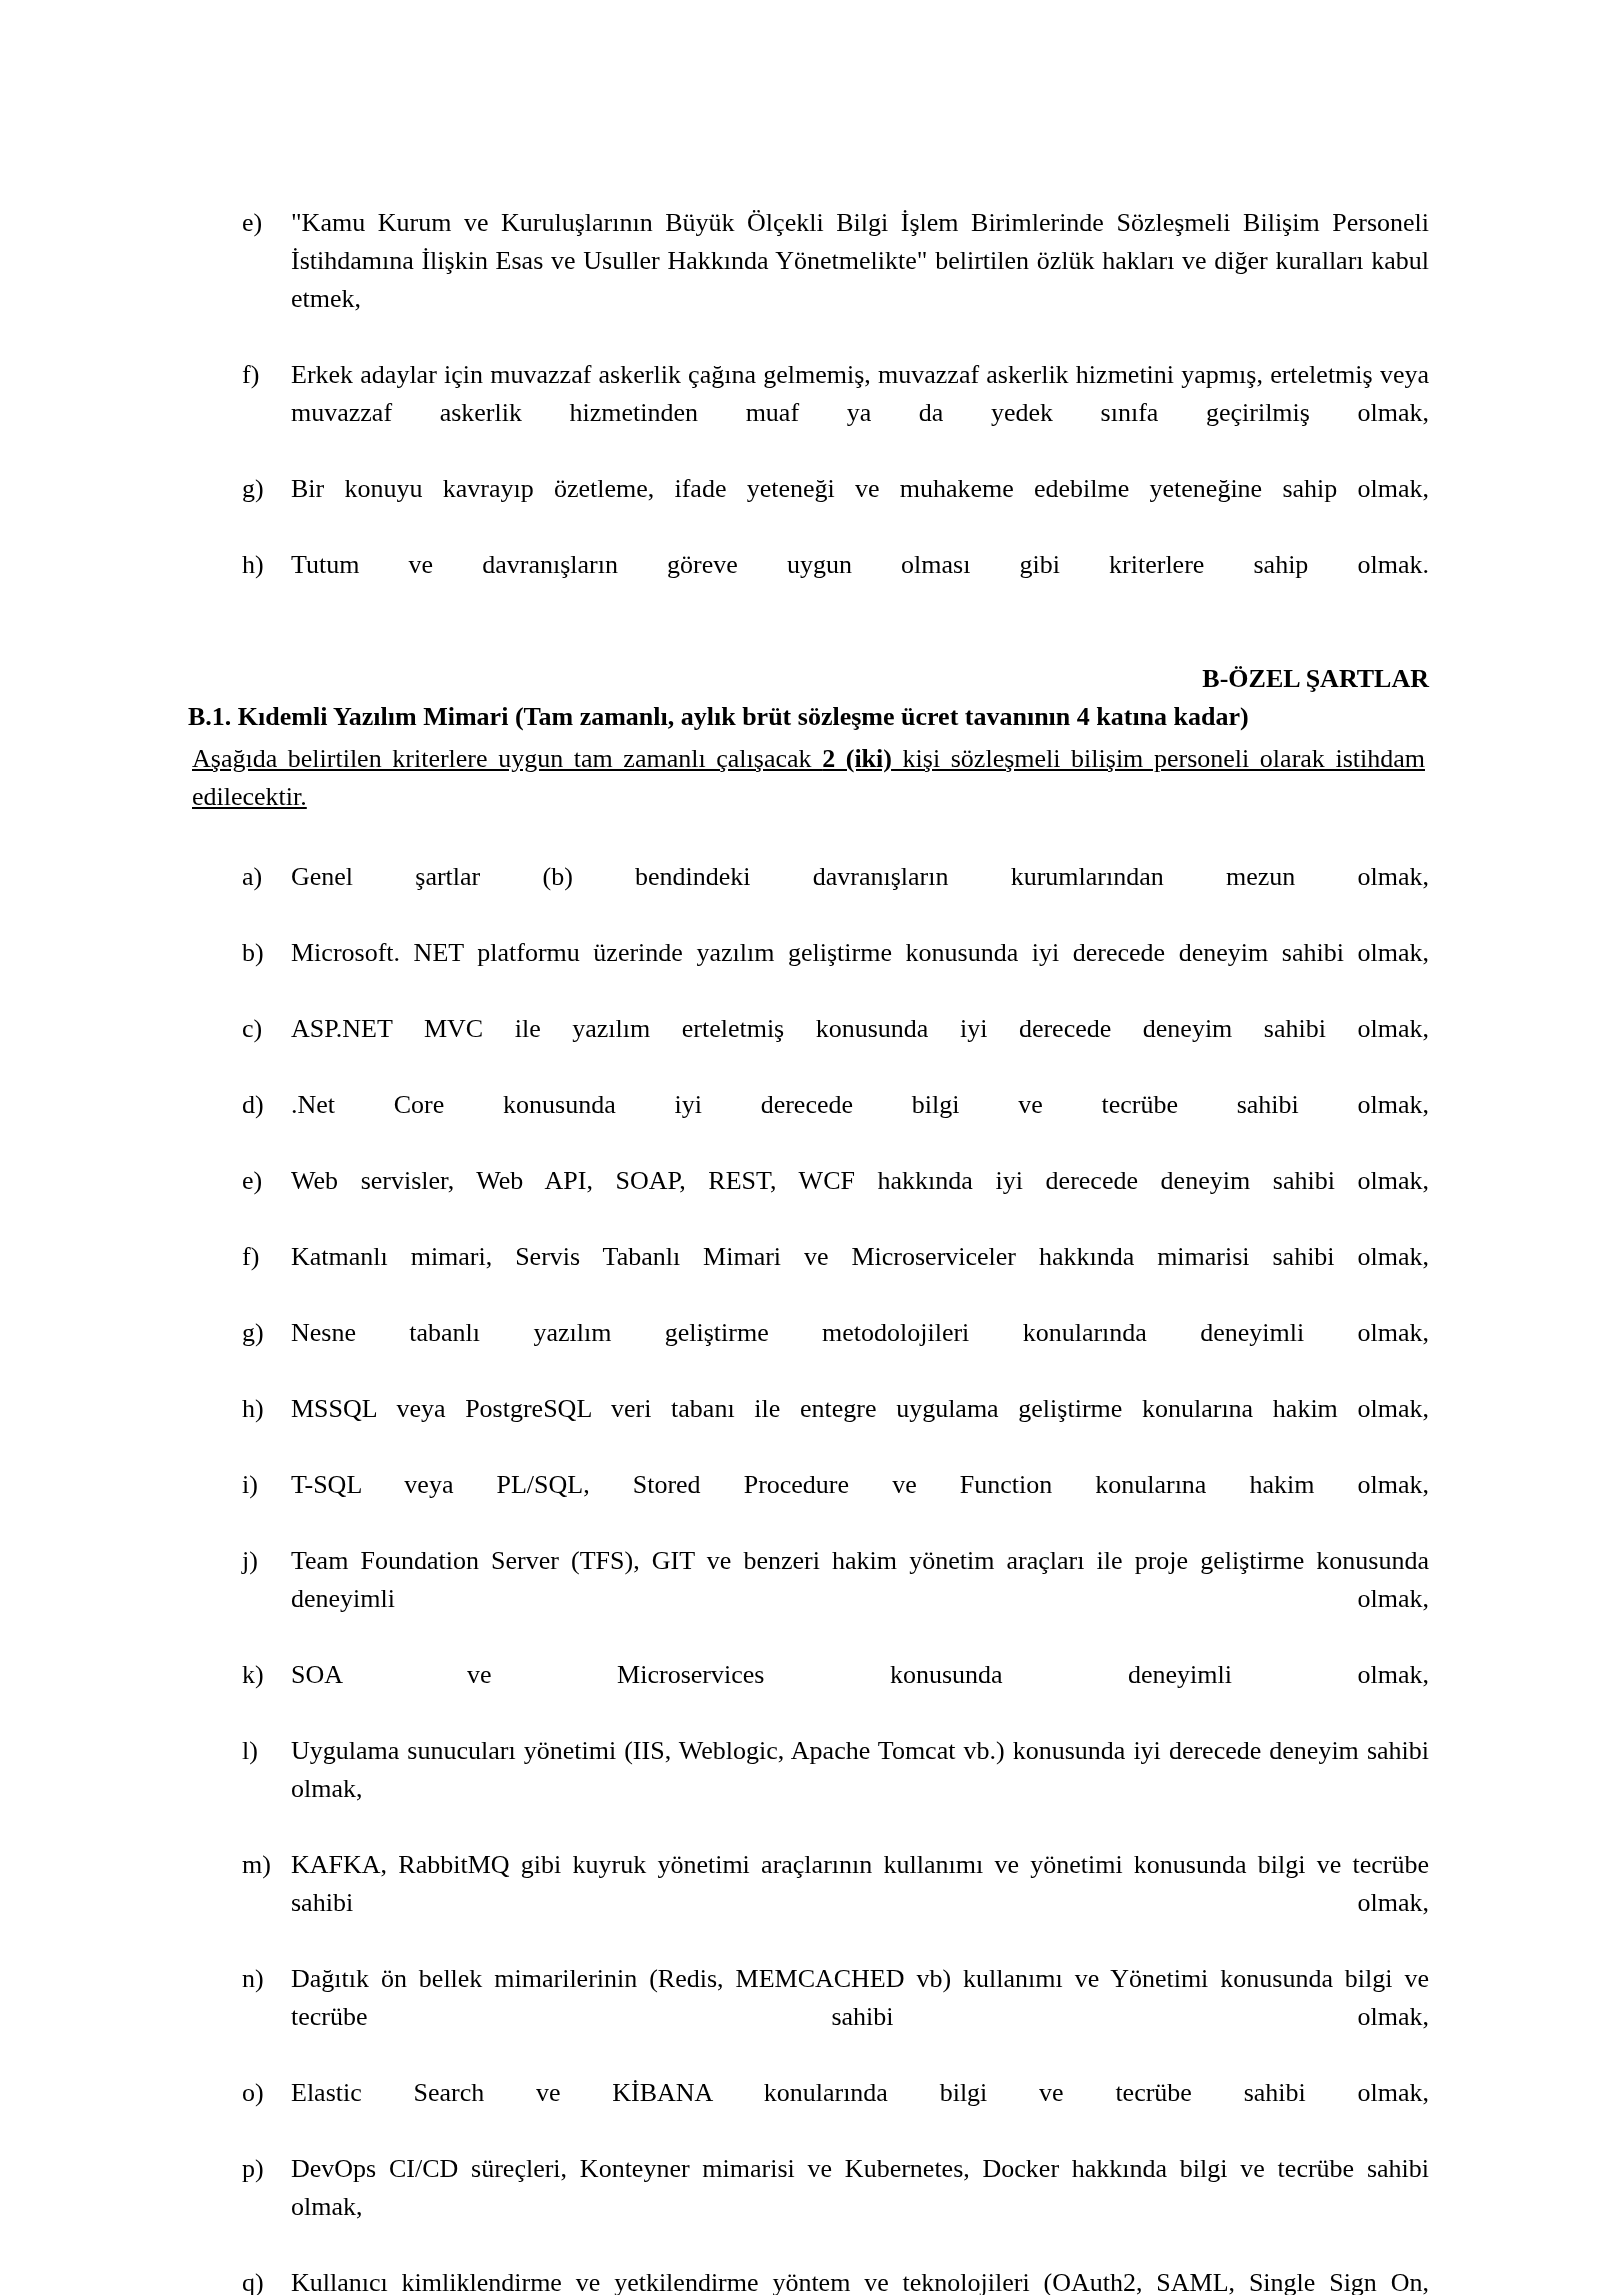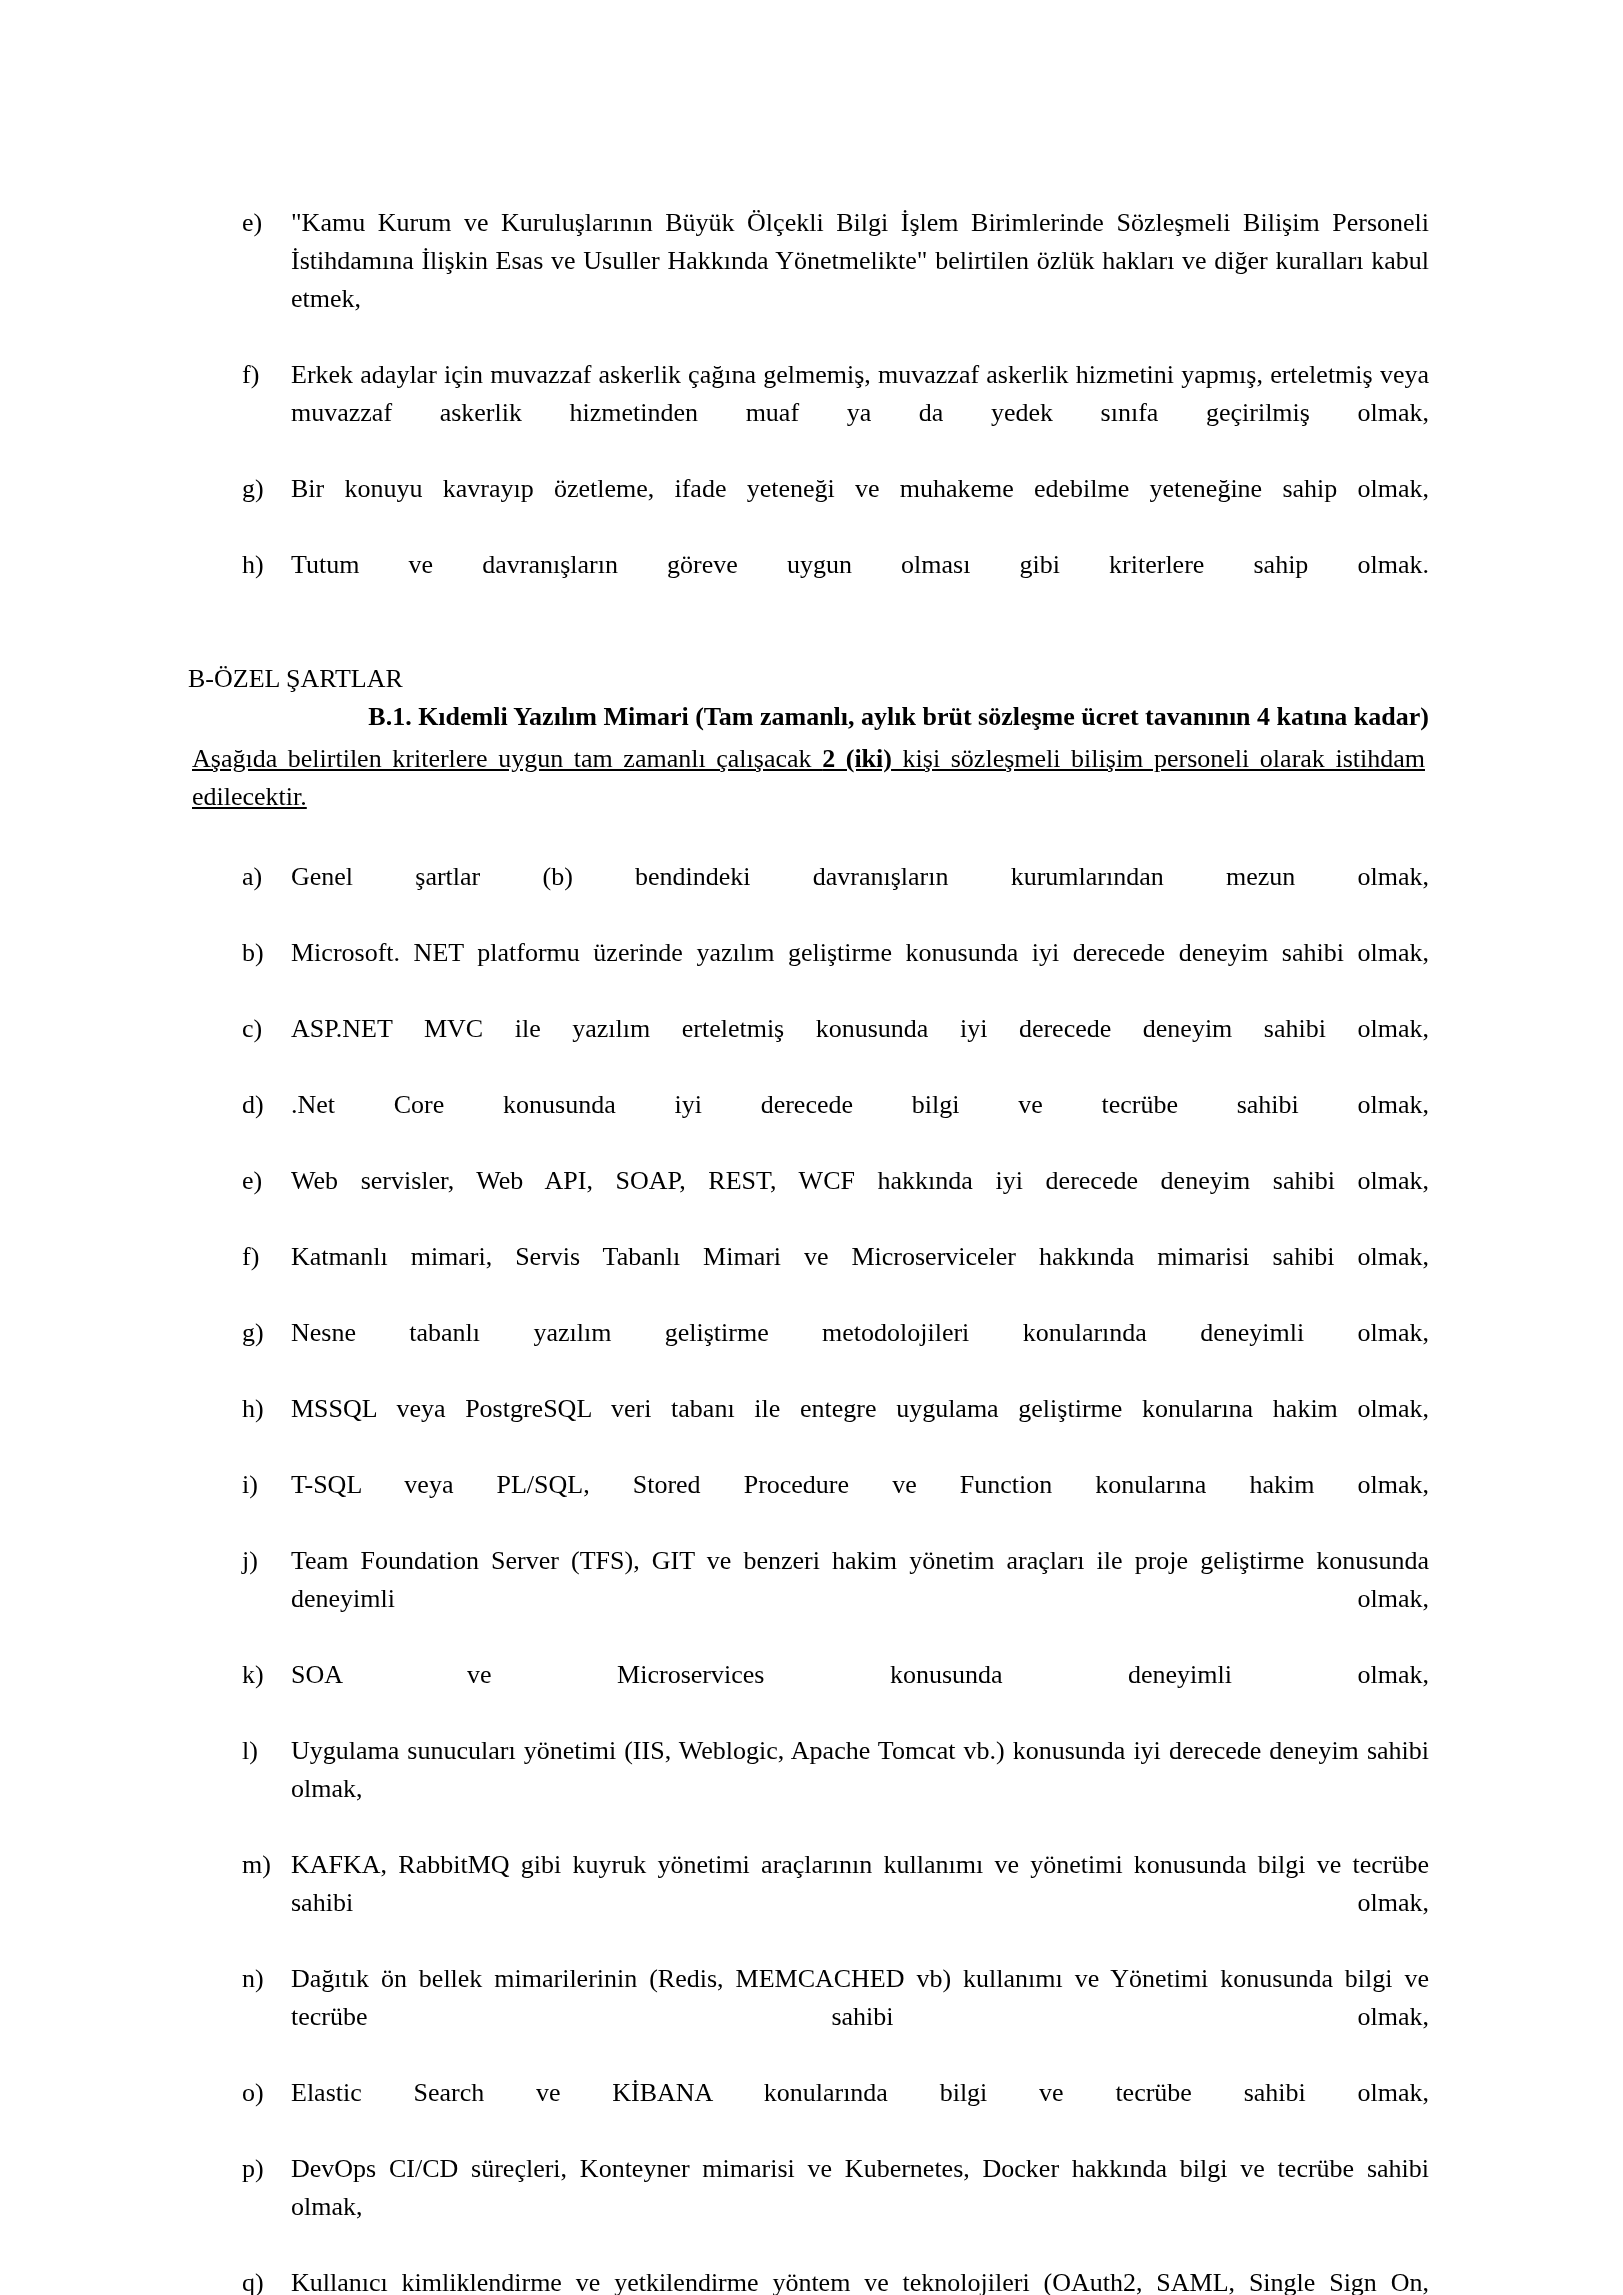--- a/index.html
+++ b/index.html
@@ -54,26 +54,26 @@
     content: "";
     display: inline-block;
     width: 100%;
   }
 
   
   .blank-line {
     height: 38px;
   }
   .heading {
-    font-weight: normal;
-    text-align: left;
+    font-weight: bold;
+    text-align: right;
   }
   .subheading {
     font-weight: bold;
-    text-align: right;
+    text-align: left;
   }
   .para {
     text-align: justify;
     text-justify: inter-word;
   }
   .para:after {
     content: "";
     display: inline-block;
     width: 100%;
   }

